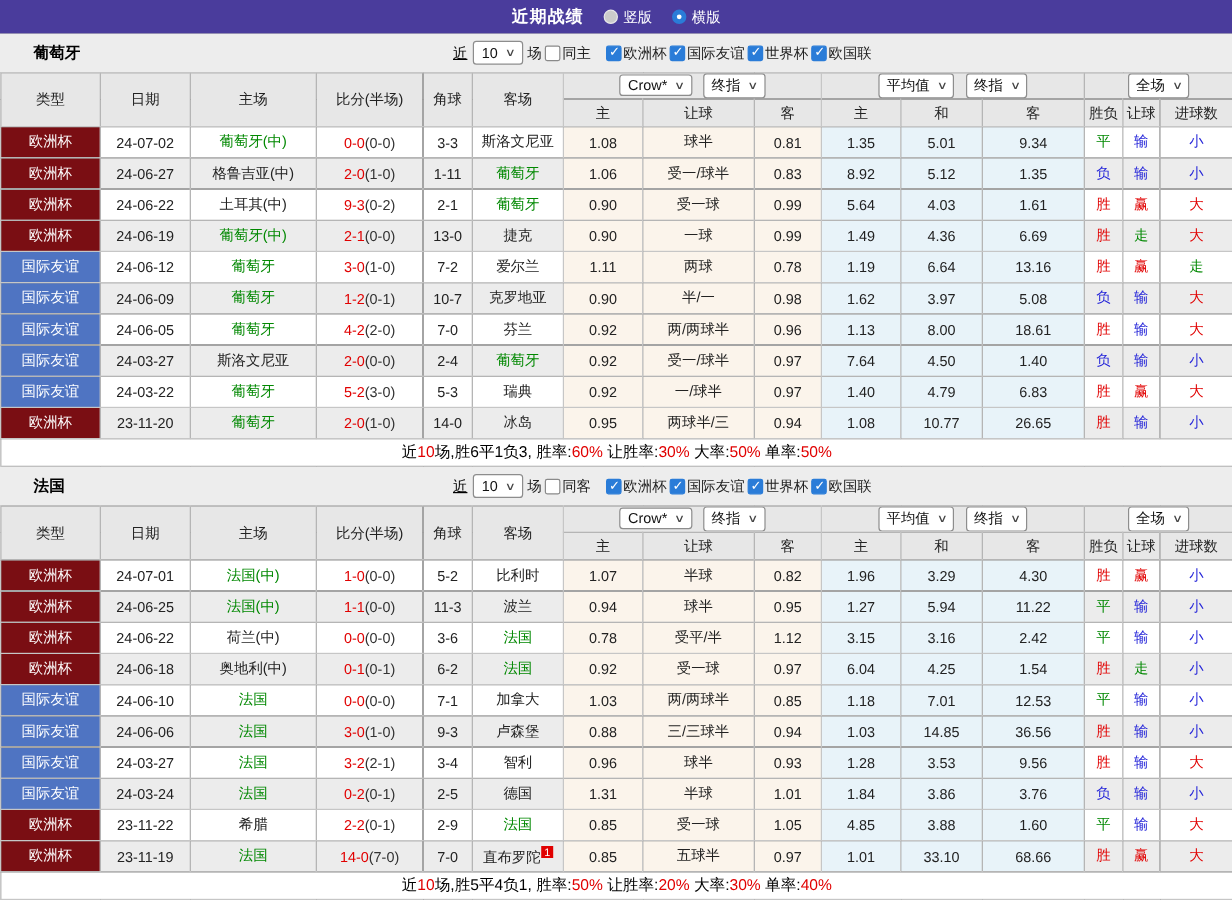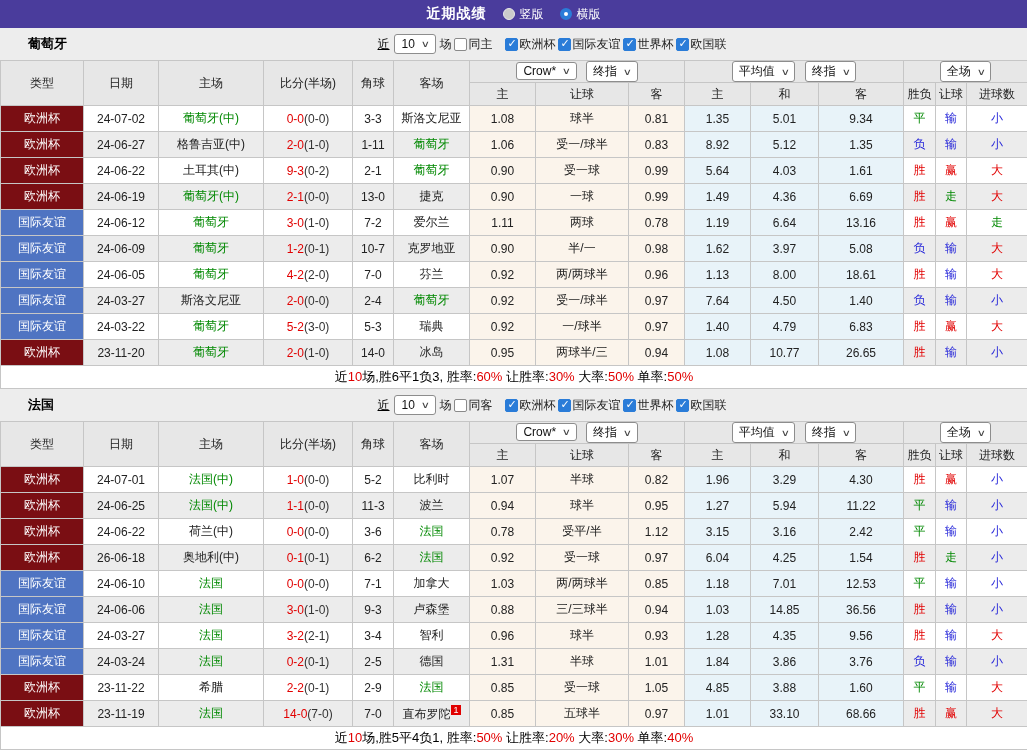--- a/index.html
+++ b/index.html
@@ -460,21 +460,21 @@
           <td class="crow">1.12</td>
           <td class="avg">3.15</td>
           <td class="avg">3.16</td>
           <td class="avg">2.42</td>
           <td class="plain res" style="color: rgb(0, 136, 0);">平</td>
           <td class="plain res" style="color: rgb(38, 38, 217);">输</td>
           <td class="plain res" style="color: rgb(38, 38, 217);">小</td>
         </tr>
         <tr class="stripe">
           <td class="comp" style="background: rgb(122, 14, 19);">欧洲杯</td>
-          <td class="plain">26-06-18</td>
+          <td class="plain">24-06-18</td>
           <td class="plain team">奥地利(中)</td>
           <td class="plain"><span class="ft">0-1</span><span class="ht">(0-1)</span></td>
           <td class="plain">6-2</td>
           <td class="plain team focus">法国</td>
           <td class="crow">0.92</td>
           <td class="crow">受一球</td>
           <td class="crow">0.97</td>
           <td class="avg">6.04</td>
           <td class="avg">4.25</td>
           <td class="avg">1.54</td>
@@ -520,21 +520,21 @@
           <td class="comp" style="background: rgb(79, 116, 194);">国际友谊</td>
           <td class="plain">24-03-27</td>
           <td class="plain team focus">法国</td>
           <td class="plain"><span class="ft">3-2</span><span class="ht">(2-1)</span></td>
           <td class="plain">3-4</td>
           <td class="plain team">智利</td>
           <td class="crow">0.96</td>
           <td class="crow">球半</td>
           <td class="crow">0.93</td>
           <td class="avg">1.28</td>
-          <td class="avg">4.35</td>
+          <td class="avg">3.53</td>
           <td class="avg">9.56</td>
           <td class="plain res" style="color: rgb(225, 0, 0);">胜</td>
           <td class="plain res" style="color: rgb(38, 38, 217);">输</td>
           <td class="plain res" style="color: rgb(225, 0, 0);">大</td>
         </tr>
         <tr class="stripe">
           <td class="comp" style="background: rgb(79, 116, 194);">国际友谊</td>
           <td class="plain">24-03-24</td>
           <td class="plain team focus">法国</td>
           <td class="plain"><span class="ft">0-2</span><span class="ht">(0-1)</span></td>

